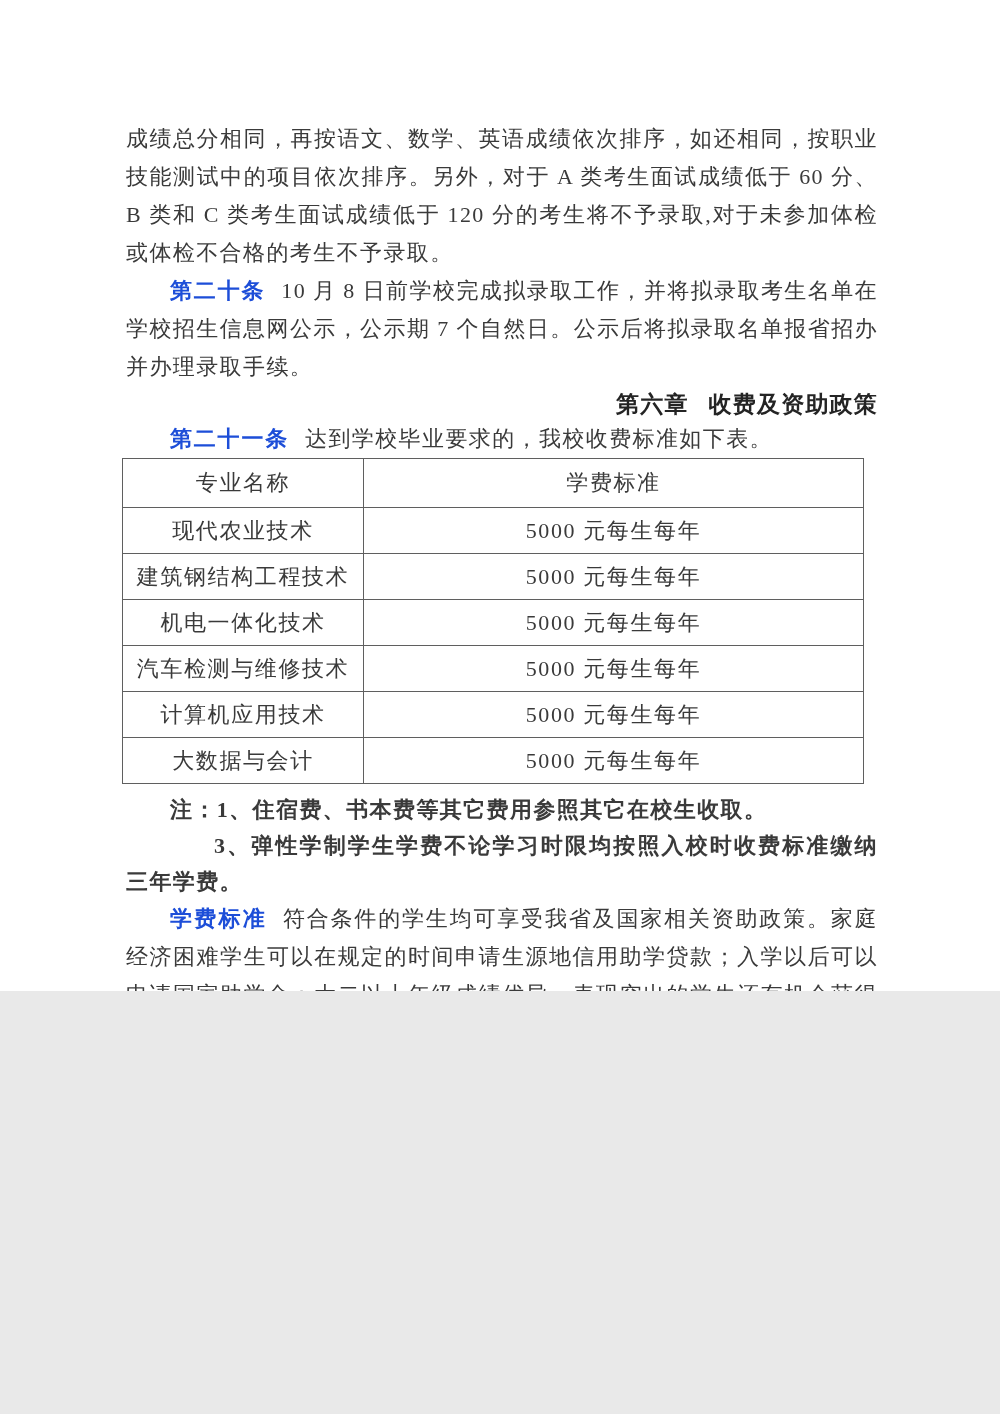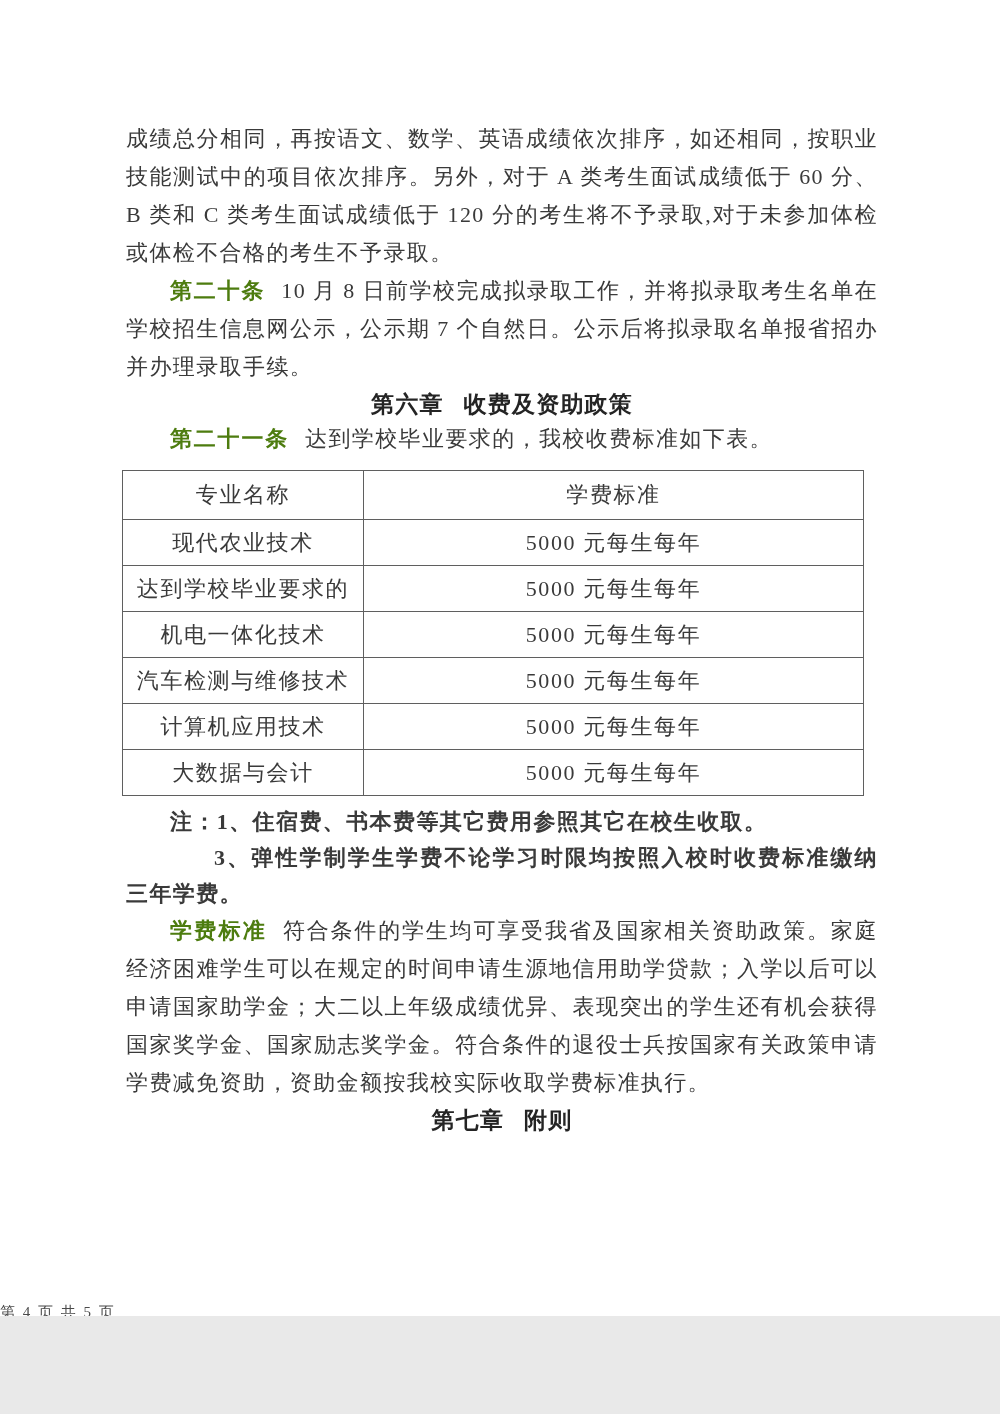--- a/index.html
+++ b/index.html
@@ -1,19 +1,19 @@
 <!DOCTYPE html>
 <html><head>
 <meta charset="utf-8">
 <style>
   html, body { margin: 0; padding: 0; background: #e9e9e9; }
   .page {
     position: relative;
     width: 1000px;
-    height: 1316px;
+    height: 991px;
     margin: 0 auto;
     background: #ffffff;
     font-family: "Liberation Serif", "DejaVu Serif", serif;
     color: #3a3a3a;
     overflow: hidden;
   }
   .content {
     position: absolute;
     left: 126px;
     top: 0;
@@ -24,42 +24,42 @@
     font-size: 22px;
     line-height: 38px;
     letter-spacing: 1.4px;
     text-align: justify;
   }
   .first-para { margin-top: 120px; }
   .indent { text-indent: 44px; }
   .art-label {
     font-weight: 700;
     font-family: "Liberation Sans", "DejaVu Sans", sans-serif;
-    color: #4d7c0f;
+    color: #1d4ed8;
     margin-right: 16px;
     letter-spacing: 1.8px;
   }
   .chapter {
     margin: 0;
     font-size: 23px;
     line-height: 36px;
-    text-align: center;
+    text-align: right;
     font-weight: 700;
     font-family: "Liberation Sans", "DejaVu Sans", sans-serif;
     color: #242424;
     letter-spacing: 1.2px;
   }
   .chapter .chapter-title { margin-left: 20px; }
   .article21 { line-height: 34px; }
   .fee-table {
     border-collapse: collapse;
     table-layout: fixed;
     width: 741px;
     margin-left: -4px;
-    margin-top: 14px;
+    margin-top: 2px;
   }
   .fee-table th, .fee-table td {
     border: 1.5px solid #5f5f5f;
     text-align: center;
     vertical-align: middle;
     font-size: 22px;
     letter-spacing: 1.6px;
     font-weight: normal;
     color: #3a3a3a;
     padding: 0;
@@ -104,21 +104,21 @@
       <tbody>
           <tr>
         <th>专业名称</th>
         <th>学费标准</th>
       </tr>
       <tr>
         <td>现代农业技术</td>
         <td>5000 元每生每年</td>
       </tr>
       <tr>
-        <td>达到学校毕业要求的</td>
+        <td>建筑钢结构工程技术</td>
         <td>5000 元每生每年</td>
       </tr>
       <tr>
         <td>机电一体化技术</td>
         <td>5000 元每生每年</td>
       </tr>
       <tr>
         <td>汽车检测与维修技术</td>
         <td>5000 元每生每年</td>
       </tr>

